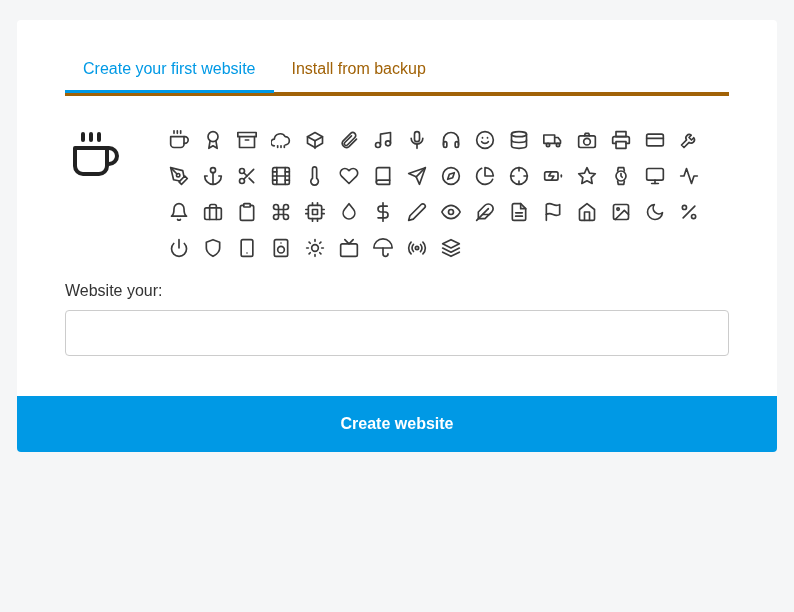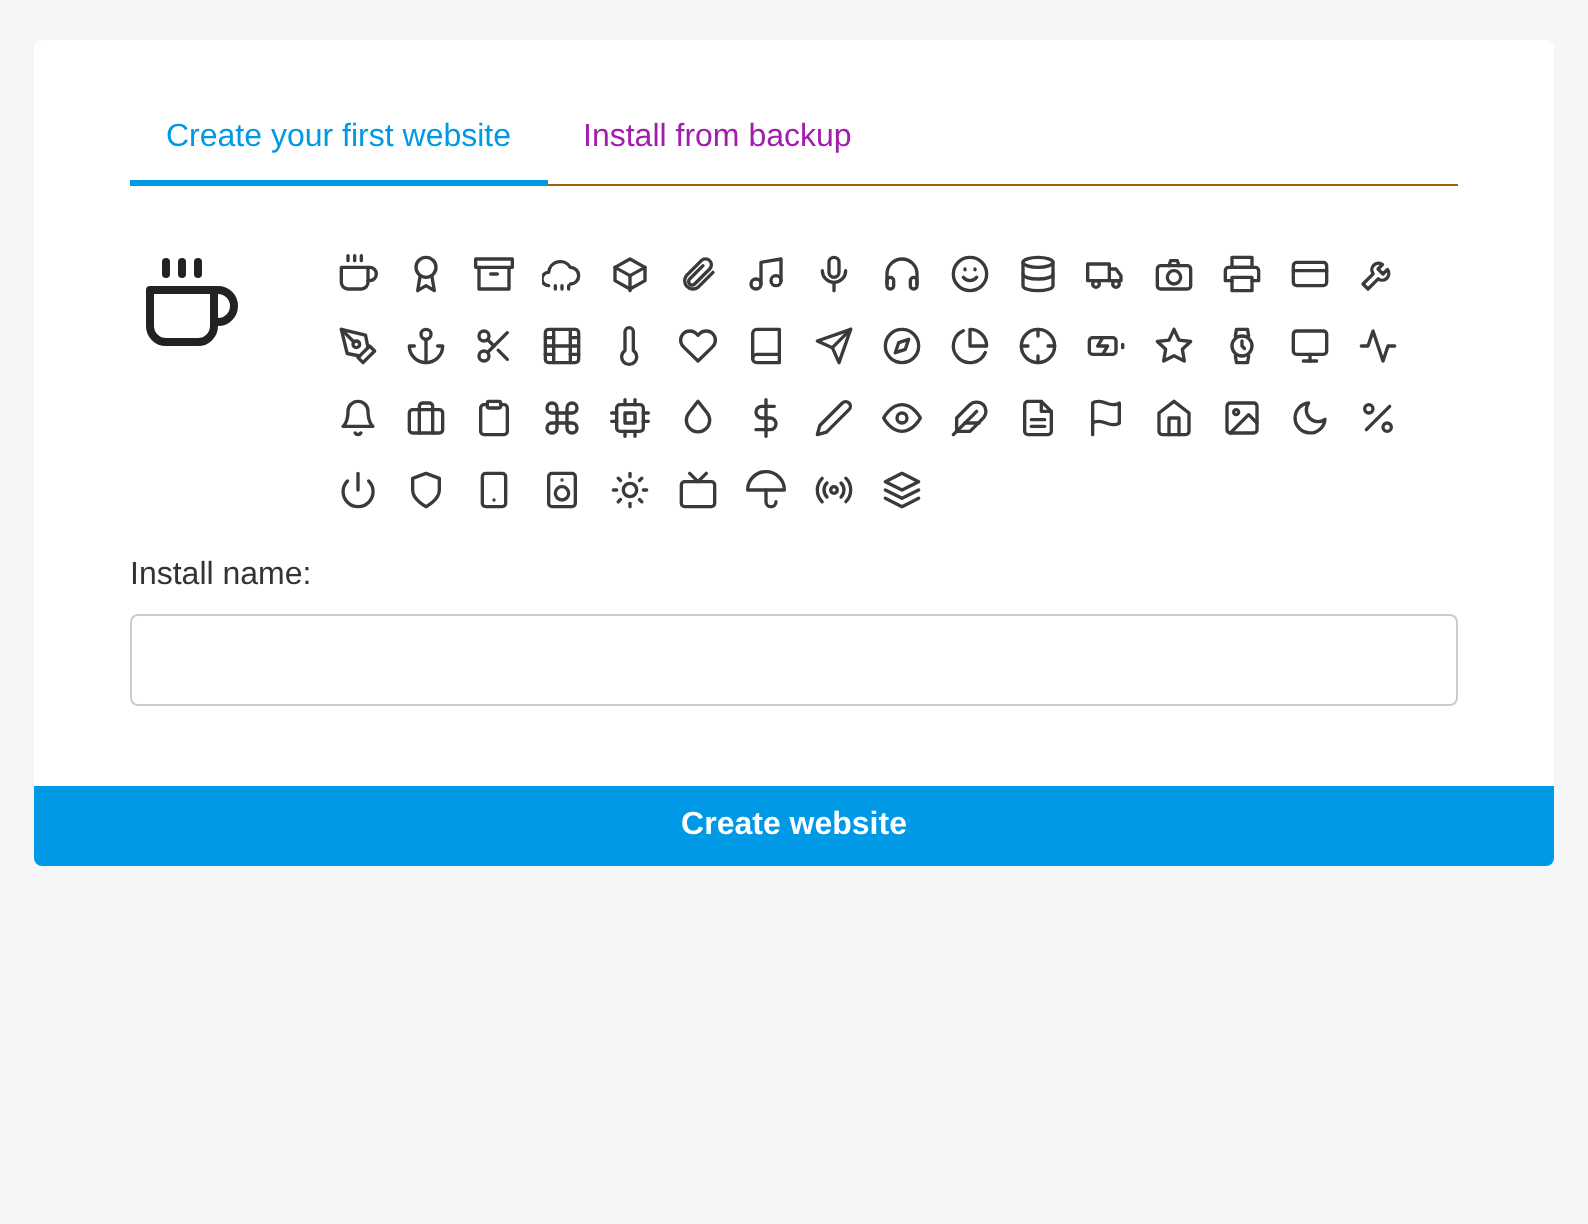--- a/index.html
+++ b/index.html
@@ -11,28 +11,28 @@
   }
   .card {
     width: 760px;
     margin: 20px auto 0;
     background: #fff;
     border-radius: 4px;
     padding: 0;
   }
   .tabs {
     display: flex;
-    border-bottom: 1px solid #a16207;
+    border-bottom: 4px solid #a16207;
     margin: 0 48px;
     padding-top: 30px;
   }
   .tab {
     padding: 10px 18px 12px;
     font-size: 16px;
-    color: #a21caf;
+    color: #a16207;
     cursor: pointer;
     border-bottom: 3px solid transparent;
     margin-bottom: -1px;
   }
   .tab.active {
     color: #0099e5;
     border-bottom-color: #0099e5;
   }
   .icon-area {
     display: flex;
@@ -81,21 +81,21 @@
     font-size: 15px;
   }
   .submit {
     display: block;
     width: 100%;
     background: #0099e5;
     color: #fff;
     font-size: 16px;
     font-weight: 600;
     border: none;
-    height: 40px;
+    height: 56px;
     cursor: pointer;
     border-radius: 0 0 4px 4px;
   }
 </style>
 </head>
 <body>
 
 <div class="card">
 
   <div class="tabs">
@@ -397,21 +397,21 @@
         <div class="icon-cell">
           <svg viewBox="0 0 24 24" fill="none" stroke="currentColor" stroke-width="2" stroke-linecap="round" stroke-linejoin="round">
             <use href="#i-layers"></use>
           </svg>
         </div>
       </div>
   </div>
 
   <div class="form">
     <div class="field">
-      <div class="label">Install name:</div>
+      <div class="label">Website your:</div>
       <input class="input" type="text" style="">
     </div>
   </div>
 
   <button class="submit">Create website</button>
 </div>
 
 <svg width="0" height="0" style="position:absolute">
 <defs>
 <g id="i-coffee">

